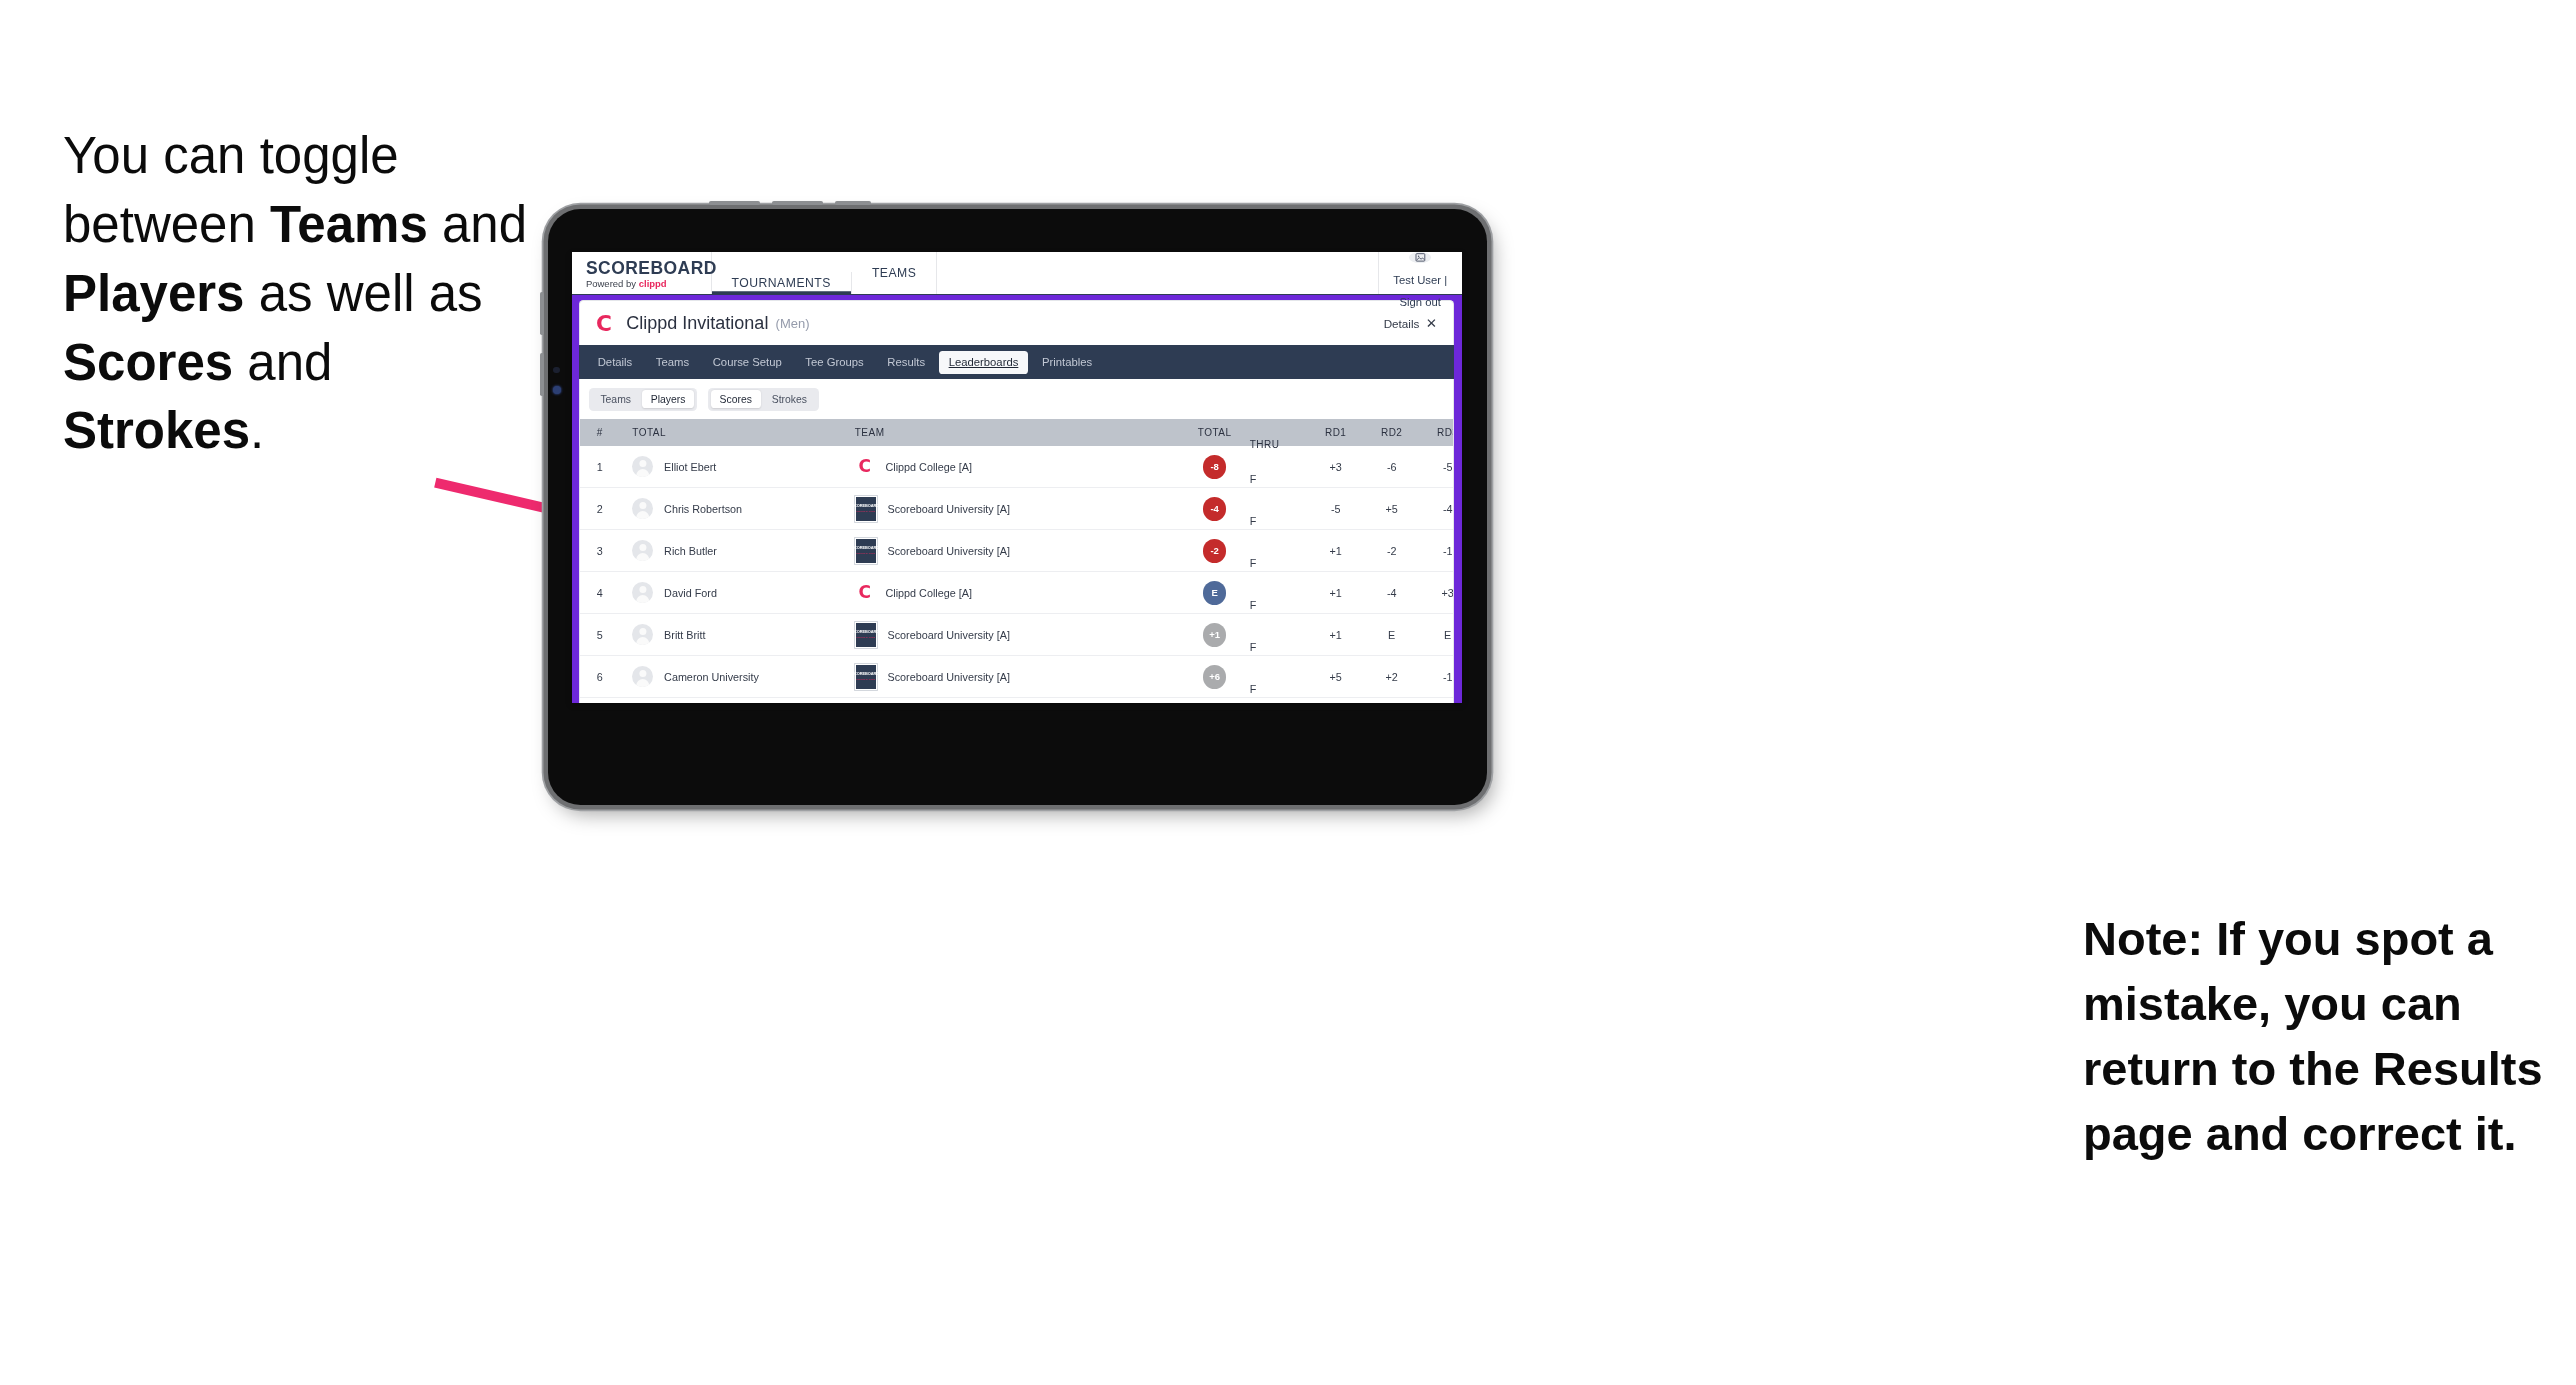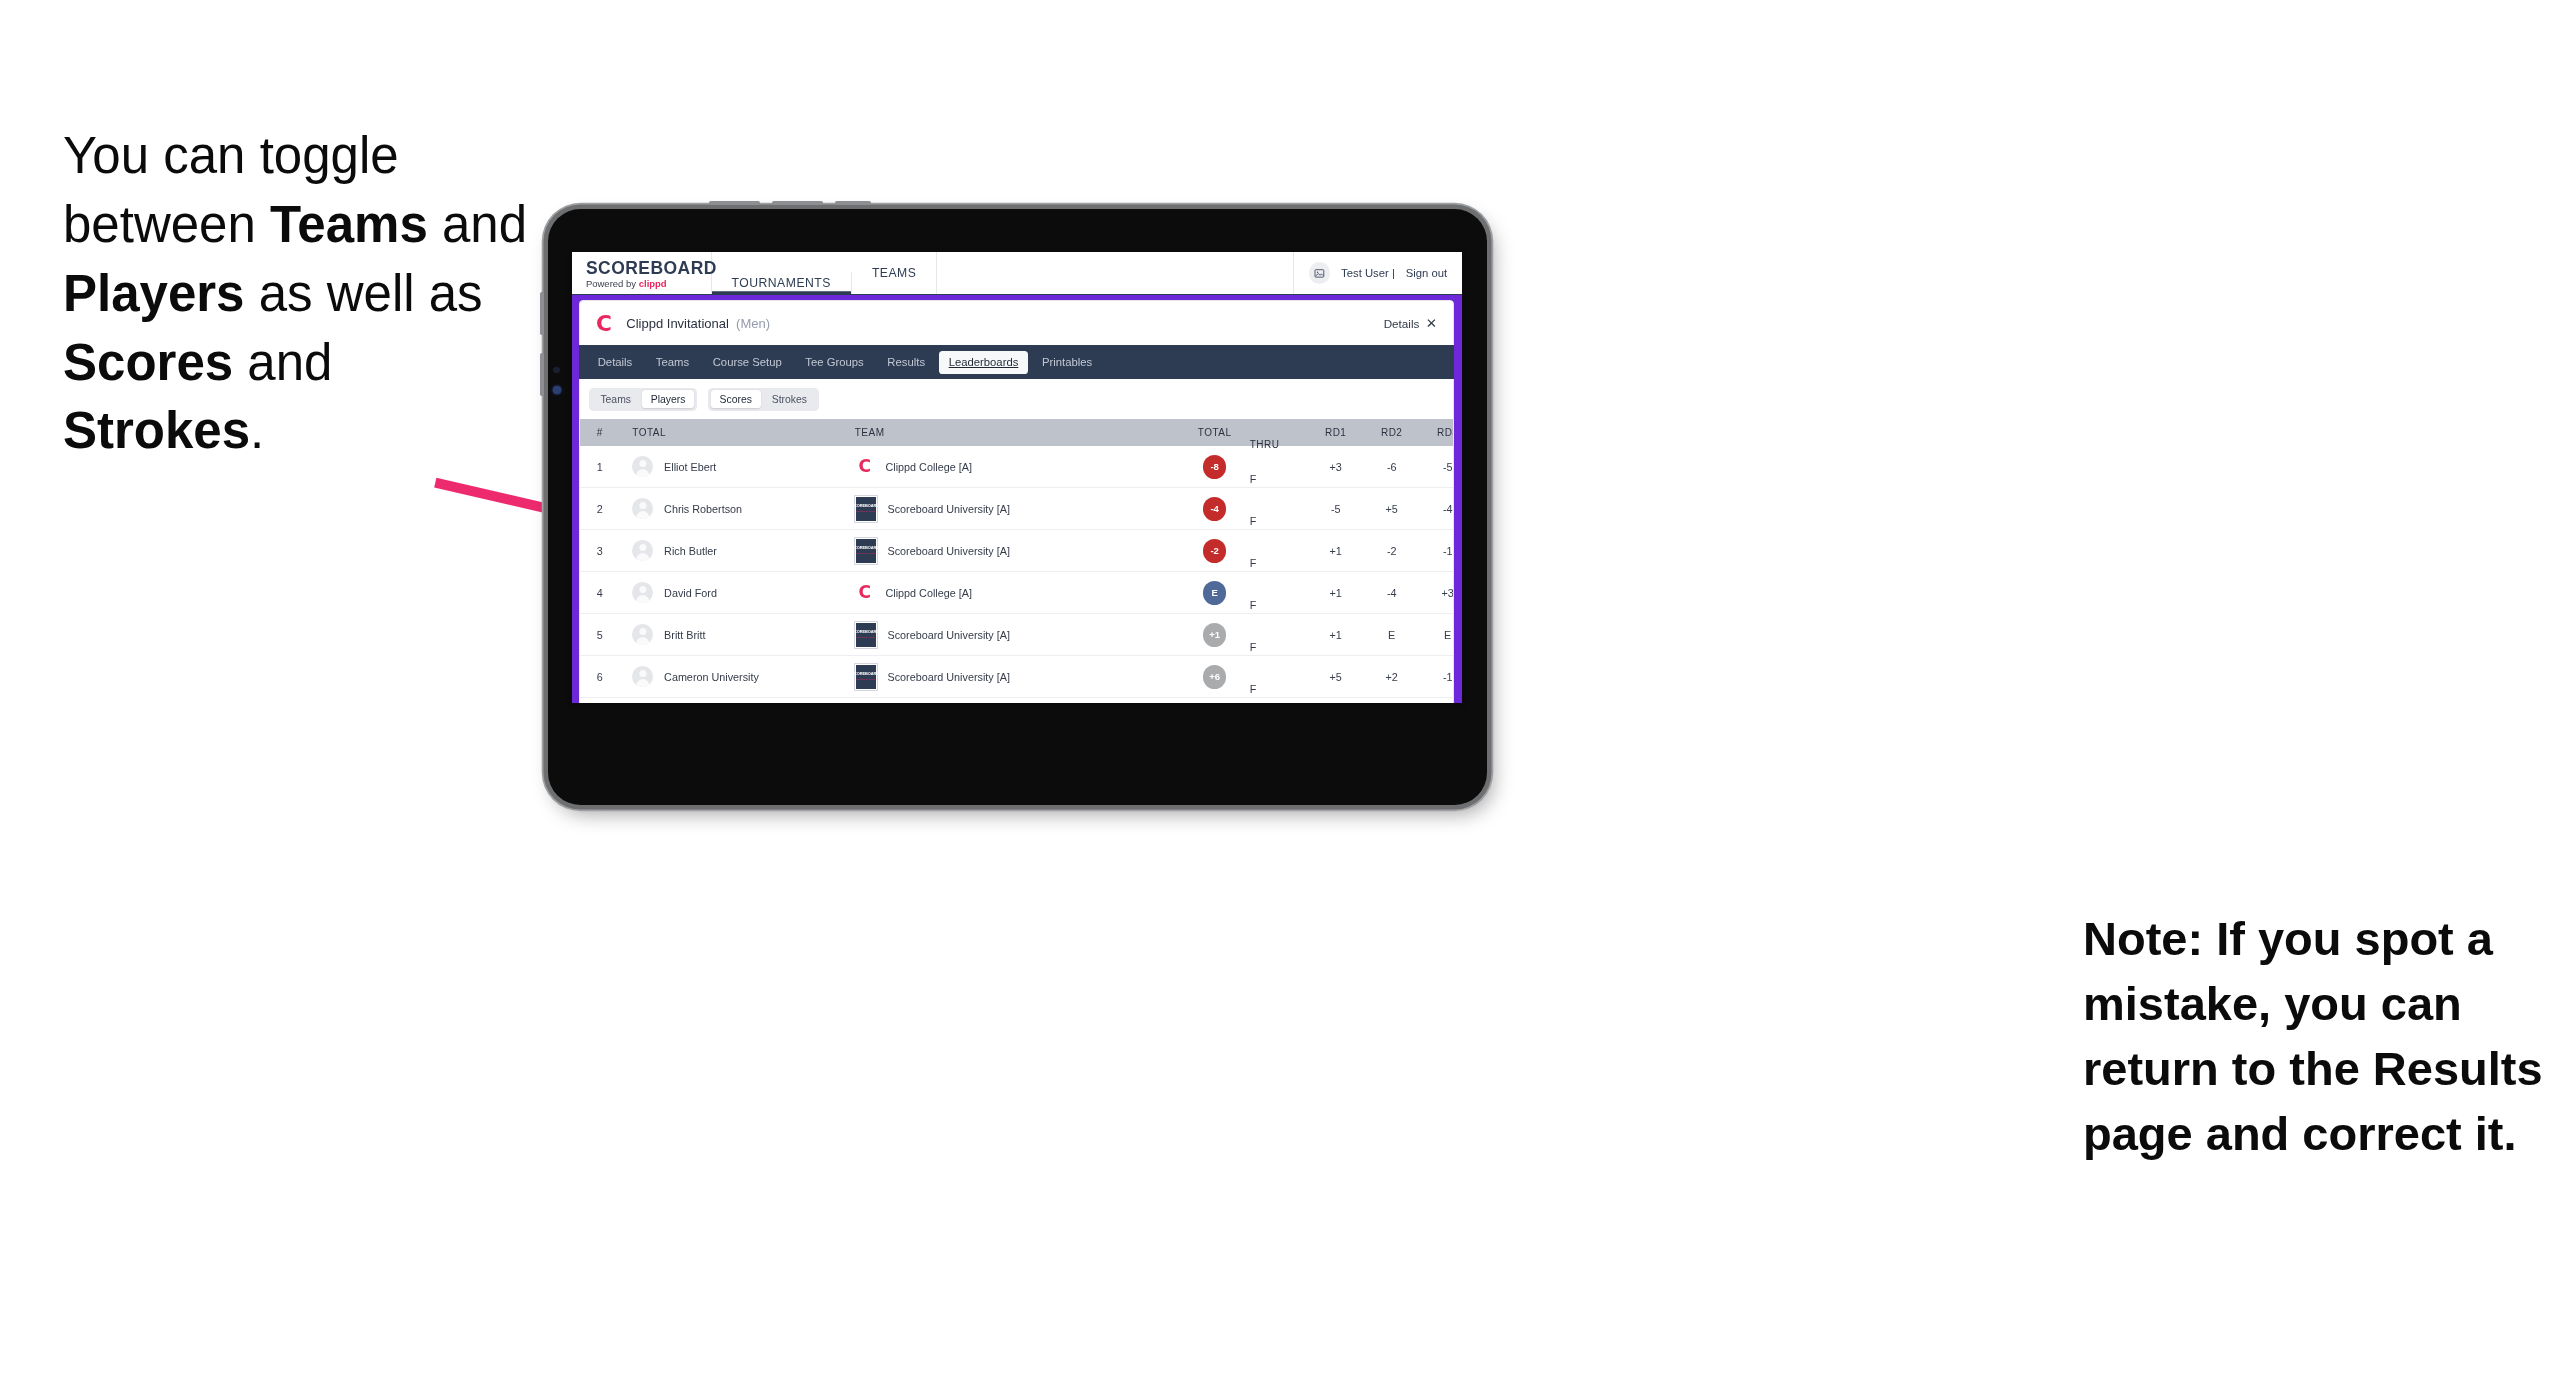--- a/index.html
+++ b/index.html
@@ -151,20 +151,21 @@
     margin-top: 20px;
   }
   #topbar-spacer { flex: 1; border-right: 0.9px solid #e6e7ea; }
   #user-area {
     display: flex;
     align-items: center;
     gap: 10.8px;
     padding: 0 14.4px;
     font-size: 11.3px;
     color: #2e3c53;
+    flex-direction: column;
   }
   #user-avatar {
     width: 21.7px; height: 21.7px;
     border-radius: 50%;
     background: #eceef1;
     display: flex; align-items: center; justify-content: center;
     color: #4a5266;
   }
   #signout-link { cursor: pointer; }
 
@@ -183,21 +184,21 @@
   }
   #tournament-logo {
     font-size: 21.7px;
     font-weight: 700;
     color: #e8285e;
     margin-right: 14.4px;
     line-height: 1;
     font-family: "DejaVu Sans", sans-serif;
   }
   #tournament-name {
-    font-size: 13px;
+    font-size: 18px;
     color: #2b3140;
   }
   #tournament-gender {
     font-size: 13px;
     color: #959bab;
     margin-left: 7.2px;
   }
   #tournament-spacer { flex: 1; }
   #cancel-btn {
     font-size: 11.7px;

